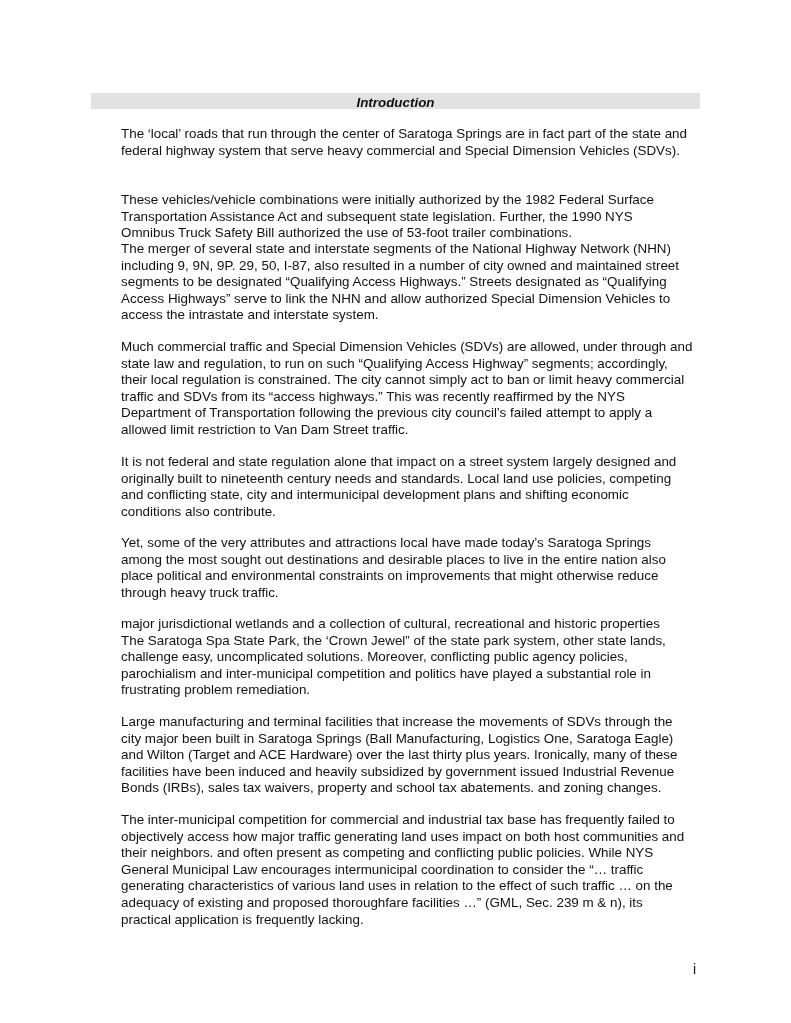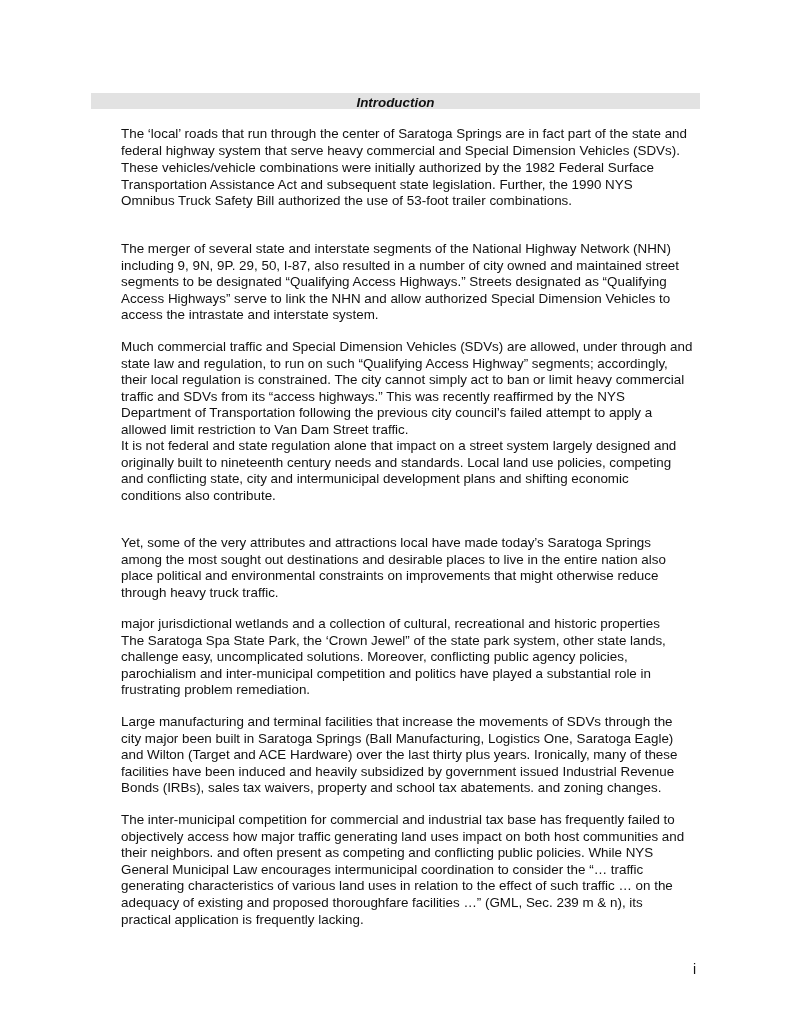--- a/index.html
+++ b/index.html
@@ -17,21 +17,21 @@
 
 <div class="heading-bar">
   <span>Introduction</span>
 </div>
 
 <div class="para" style="top:126px">
   <span class="line">The ‘local’ roads that run through the center of Saratoga Springs are in fact part of the state and</span>
   <span class="line">federal highway system that serve heavy commercial and Special Dimension Vehicles (SDVs).</span>
 </div>
 
-<div class="para" style="top:160px">
+<div class="para" style="top:192px">
   <span class="line">These vehicles/vehicle combinations were initially authorized by the 1982 Federal Surface</span>
   <span class="line">Transportation Assistance Act and subsequent state legislation. Further, the 1990 NYS</span>
   <span class="line">Omnibus Truck Safety Bill authorized the use of 53-foot trailer combinations.</span>
 </div>
 
 <div class="para" style="top:241px">
   <span class="line">The merger of several state and interstate segments of the National Highway Network (NHN)</span>
   <span class="line">including 9, 9N, 9P. 29, 50, I-87, also resulted in a number of city owned and maintained street</span>
   <span class="line">segments to be designated “Qualifying Access Highways.”  Streets designated as  “Qualifying</span>
   <span class="line">Access Highways” serve to link the NHN and allow authorized Special Dimension Vehicles to</span>
@@ -40,21 +40,21 @@
 
 <div class="para" style="top:339px">
   <span class="line">Much commercial traffic and Special Dimension Vehicles (SDVs) are allowed, under through and</span>
   <span class="line">state law and regulation, to run on such “Qualifying Access Highway” segments; accordingly,</span>
   <span class="line">their local regulation is constrained.  The city cannot simply act to ban or limit heavy commercial</span>
   <span class="line">traffic and SDVs from its “access highways.”  This was recently reaffirmed by the NYS</span>
   <span class="line">Department of Transportation following the previous city council’s failed attempt to apply a</span>
   <span class="line">allowed limit restriction to Van Dam Street traffic.</span>
 </div>
 
-<div class="para" style="top:438px">
+<div class="para" style="top:454px">
   <span class="line">It is not federal and state regulation alone that impact on a street system largely designed and</span>
   <span class="line">originally built to nineteenth century needs and standards.  Local land use policies, competing</span>
   <span class="line">and conflicting state, city and intermunicipal development plans and shifting economic</span>
   <span class="line">conditions also contribute.</span>
 </div>
 
 <div class="para" style="top:535px">
   <span class="line">Yet, some of the very attributes and attractions local have made today’s Saratoga Springs</span>
   <span class="line">among the most sought out destinations and desirable places to live in the entire nation also</span>
   <span class="line">place political and environmental constraints on improvements that might otherwise reduce</span>

